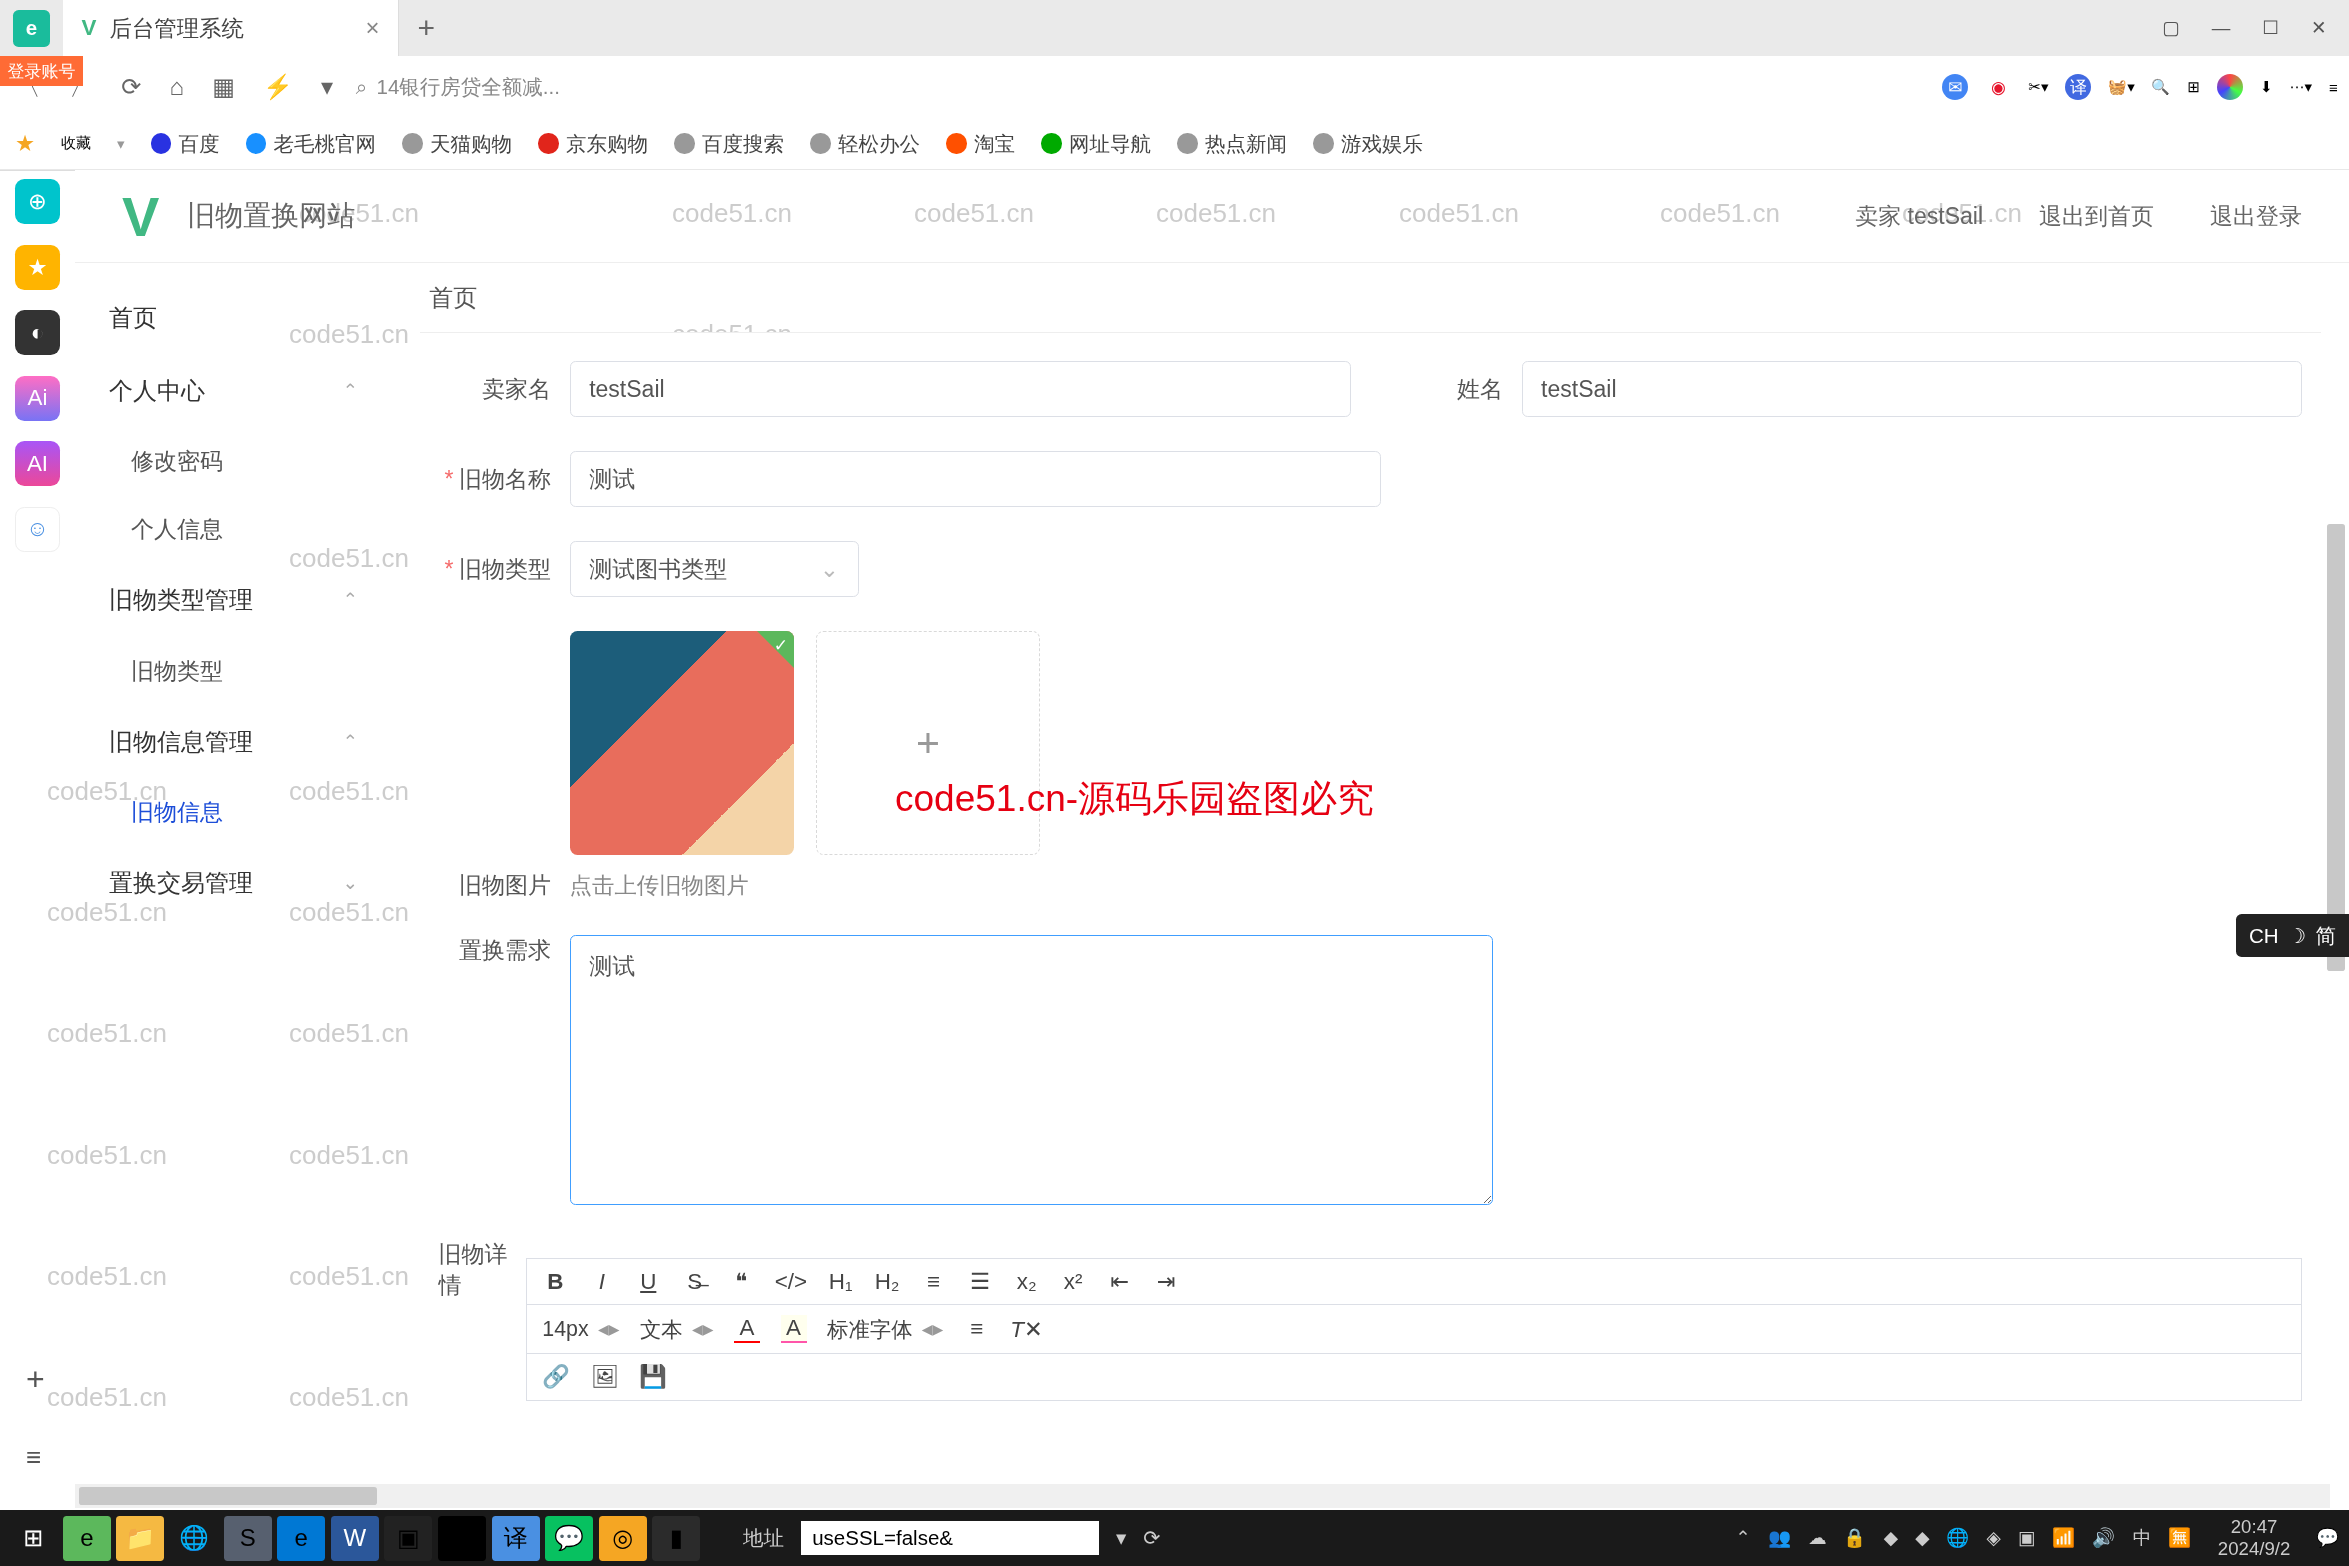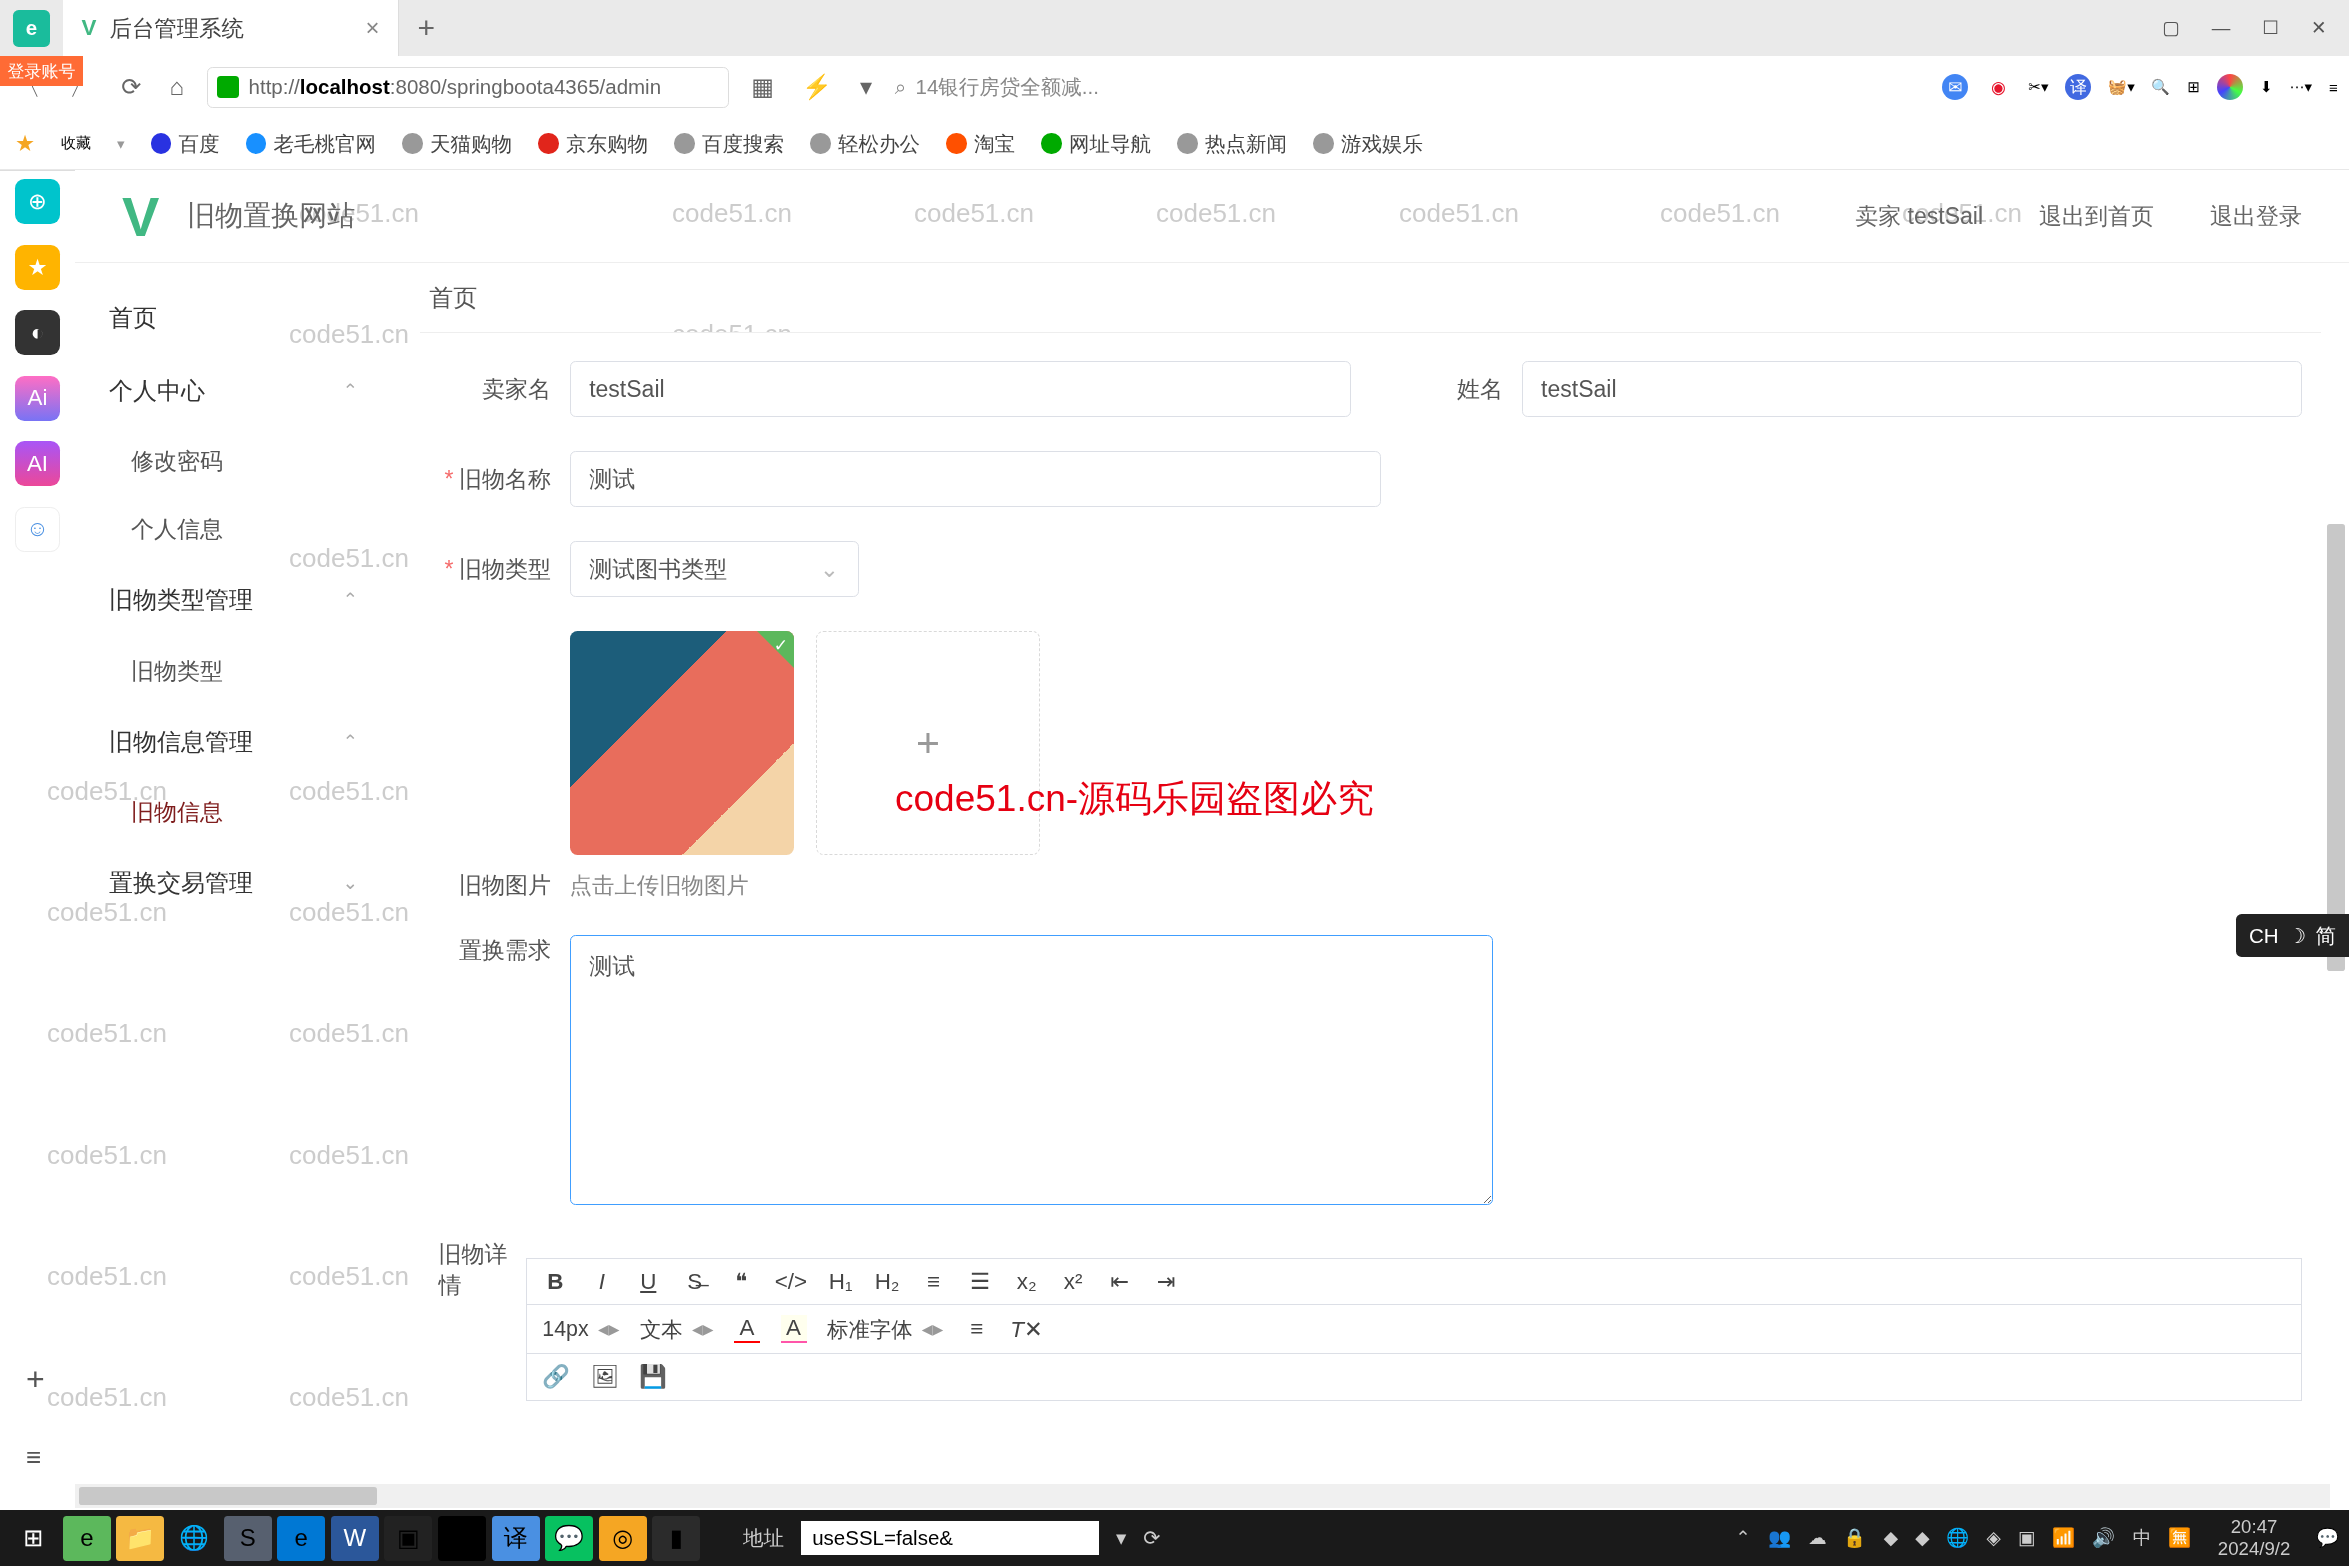--- a/index.html
+++ b/index.html
@@ -34,21 +34,21 @@
 .watermark{position:absolute;color:#ccc;font-size:26px;pointer-events:none;z-index:0}
 .app-header{display:flex;align-items:center;height:93px;padding:0 47px;border-bottom:0.9px solid #eee;position:relative;z-index:2}
 .vue-logo{font-size:56px;color:#41b883;font-weight:bold;margin-right:28px}
 .site-title{font-size:28px;color:#666;font-weight:500}
 .header-links{margin-left:auto;display:flex;gap:56px;font-size:23px;color:#666}
 .header-links a{cursor:pointer}
 .main-flex{display:flex;height:calc(100% - 93px);position:relative;z-index:2}
 .sidebar{width:317px;padding:18.6px 0}
 .menu-item{padding:20.5px 34px;font-size:24px;color:#333;cursor:pointer;display:flex;align-items:center;justify-content:space-between}
 .menu-sub{padding:18.6px 56px;font-size:23px;color:#555;cursor:pointer}
-.menu-sub.active{color:#7f1d1d}
+.menu-sub.active{color:#1d4ed8}
 .chev{color:#aaa;font-size:18.6px}
 .content{flex:1;padding:0 28px;overflow:auto}
 .breadcrumb{padding:18.6px 9.3px;font-size:24px;color:#555;border-bottom:0.9px solid #eee}
 .form-panel{background:#fff;padding:28px 18.6px}
 .form-row{display:flex;gap:40px;margin-bottom:34px}
 .form-item{display:flex;align-items:center;flex:1}
 .form-label{width:131px;text-align:right;font-size:23px;color:#555;padding-right:18.6px}
 .req::before{content:"*";color:#f56c6c;margin-right:5.6px}
 .form-input{flex:1;height:56px;border:0.9px solid #dcdfe6;border-radius:5.6px;padding:0 18.6px;font-size:23px;color:#555;max-width:811px}
 .form-select{width:289px;height:56px;border:0.9px solid #dcdfe6;border-radius:5.6px;padding:0 18.6px;font-size:23px;color:#555;display:flex;align-items:center;justify-content:space-between}
@@ -94,24 +94,20 @@
       <span>—</span>
       <span>☐</span>
       <span>✕</span>
     </div>
   </div>
   <div class="addr-bar">
     <span class="nav-btn">〈</span>
     <span class="nav-btn">〉</span>
     <span class="nav-btn">⟳</span>
     <span class="nav-btn">⌂</span>
-    <div class="addr-input-wrap">
-      <span class="addr-shield"></span>
-      <span class="addr-url"><span>http://</span><strong>localhost</strong><span>:8080/springboota4365/admin</span></span>
-    </div>
     <span class="nav-btn">▦</span>
     <span class="nav-btn" style="color:#0a0">⚡</span>
     <span class="nav-btn">▾</span>
     <div class="search-box">
       <span>⌕</span>
       <span>14银行房贷全额减...</span>
     </div>
     <div class="addr-icons">
       <span class="ai-icon" style="background:#4285f4;color:#fff">✉</span>
       <span class="ai-icon" style="color:#e6162d">◉</span>

